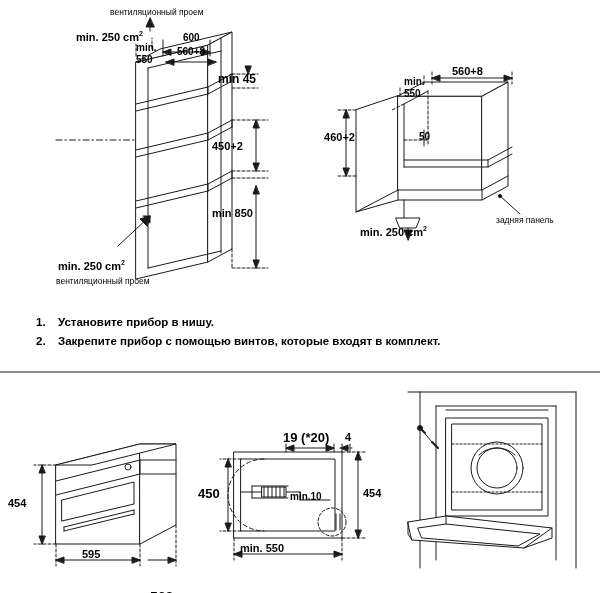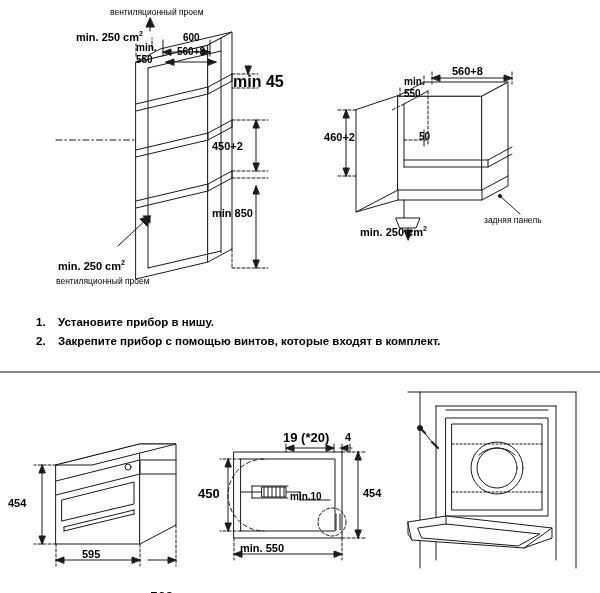--- a/index.html
+++ b/index.html
@@ -296,32 +296,32 @@
       <path d="M432,442 L438,448" stroke-width="2"></path>
       <circle cx="420" cy="428" r="2.5" fill="#1a1a1a"></circle>
     </g>
   </svg>
 
   <div class="lbl small" style="left:110px; top:8px;">вентиляционный проем</div>
   <div class="lbl" style="left:76px; top:30px;">min. 250 cm<sup style="font-size:7px;">2</sup></div>
   <div class="lbl" style="left:136px; top:42px; font-size:10px;">min.<br>550</div>
   <div class="lbl" style="left:183px; top:32px; font-size:10px;">600</div>
   <div class="lbl" style="left:177px; top:46px; font-size:10px;">560+8</div>
-  <div class="lbl" style="left:233px; top:73px; font-size:16px;">min 45</div>
+  <div class="lbl" style="left:218px; top:73px; font-size:12px;">min 45</div>
   <div class="lbl" style="left:212px; top:140px; font-size:11px;">450+2</div>
   <div class="lbl" style="left:212px; top:207px; font-size:11px;text-align:center;">min 850</div>
   <div class="lbl" style="left:58px; top:259px;">min. 250 cm<sup style="font-size:7px;">2</sup></div>
   <div class="lbl small" style="left:56px; top:277px;">вентиляционный проем</div>
 
   <div class="lbl" style="left:404px; top:76px; font-size:10px;">min.<br>550</div>
   <div class="lbl" style="left:452px; top:65px; font-size:11px;">560+8</div>
   <div class="lbl" style="left:355px; top:131px; font-size:11px; text-align:left; transform:translateX(-100%);">460+2</div>
   <div class="lbl" style="left:404px; top:131px; font-size:10px;padding-left:15px;">50</div>
   <div class="lbl" style="left:360px; top:225px;">min. 250 cm<sup style="font-size:7px;">2</sup></div>
-  <div class="lbl small" style="left:484px; top:216px;">задняя панель</div>
+  <div class="lbl small" style="left:496px; top:216px;">задняя панель</div>
 
   <div class="instructions">
     <div class="instr-row">
       <span class="instr-num">1.</span>
       <span class="instr-text">Установите прибор в нишу.</span>
     </div>
     <div class="instr-row">
       <span class="instr-num">2.</span>
       <span class="instr-text">Закрепите прибор с помощью винтов, которые входят в комплект.</span>
     </div>

